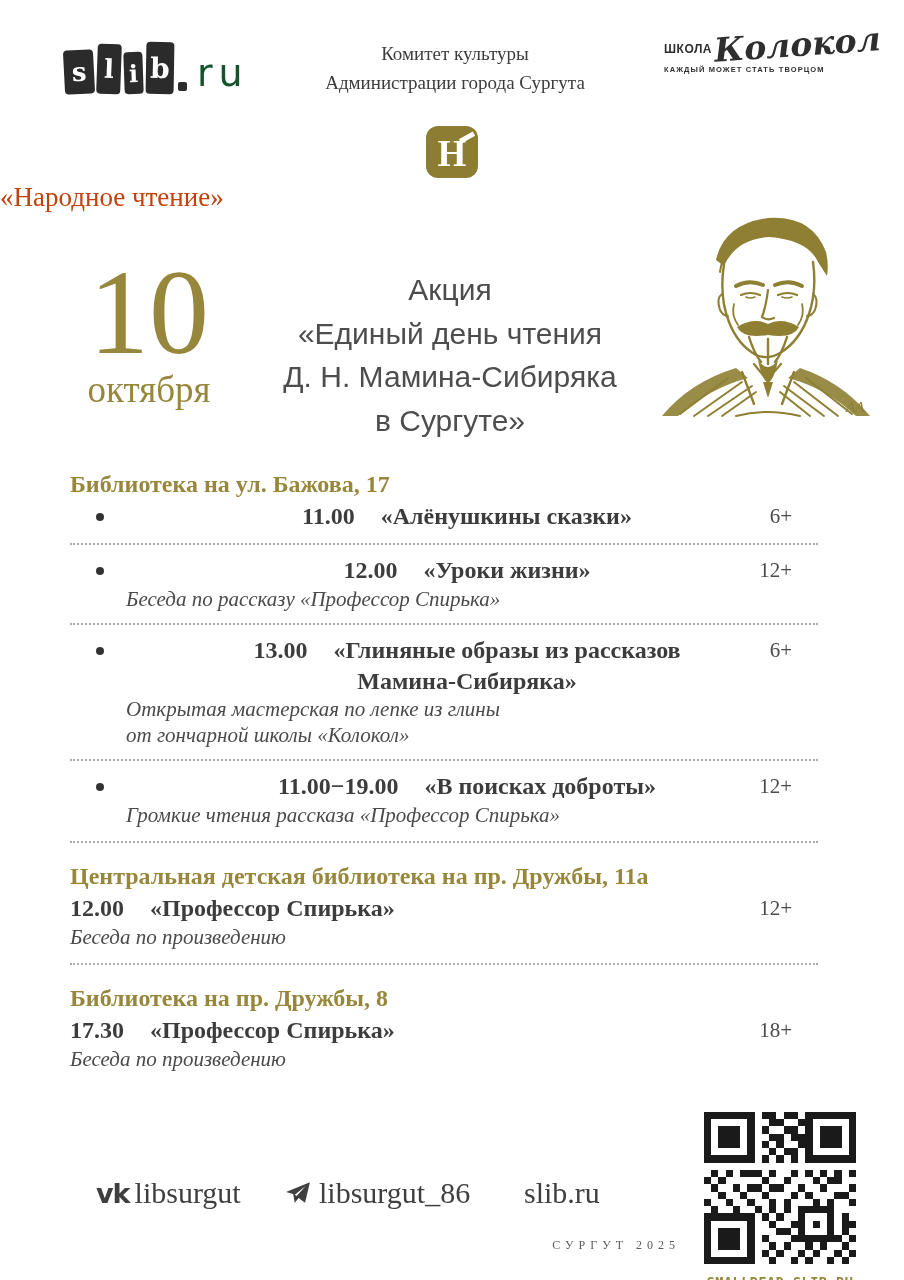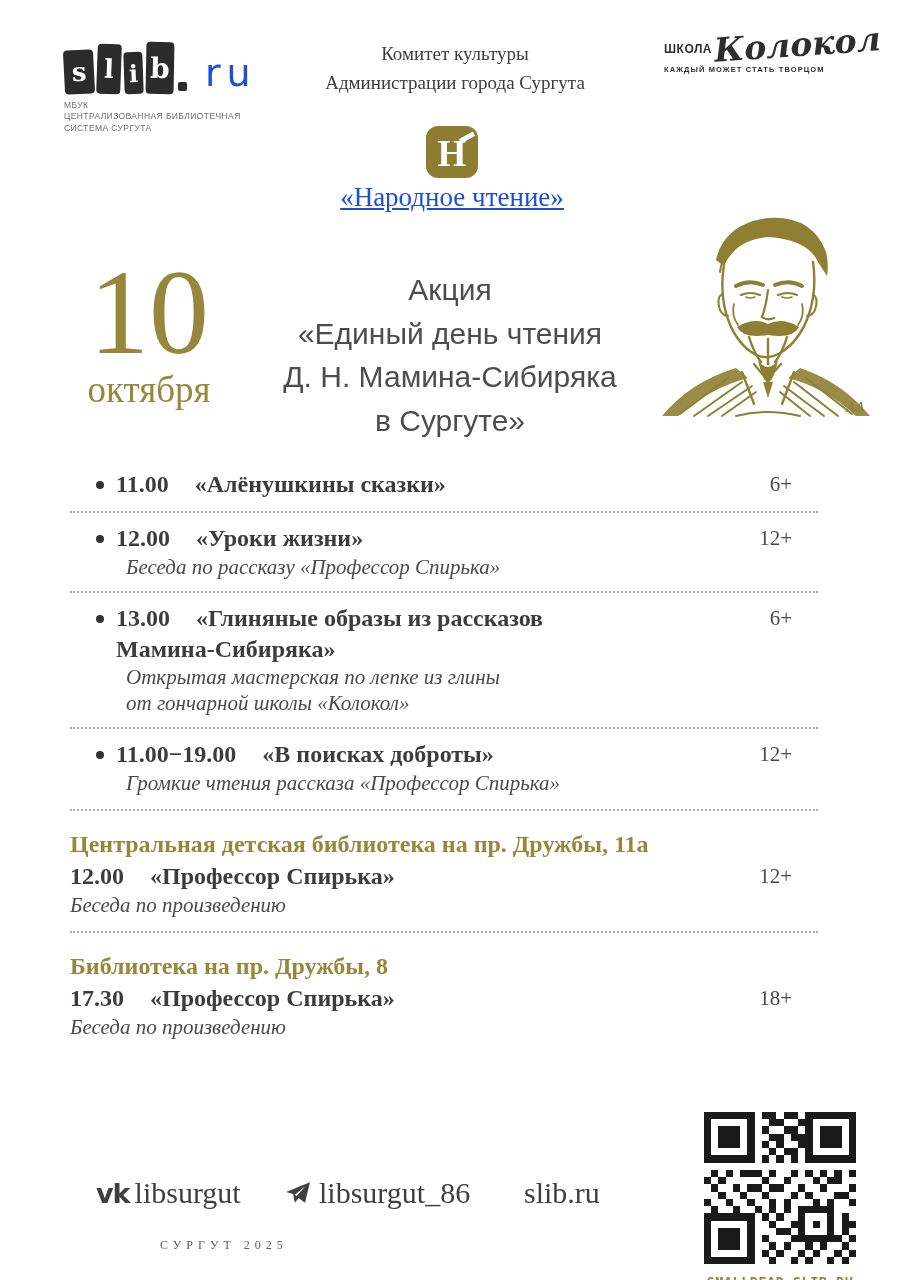--- a/index.html
+++ b/index.html
@@ -16,22 +16,22 @@
     display:flex; align-items:center; justify-content:center;
     background:#2b2b2b; color:#fff; border-radius:4px;
     font-family:"DejaVu Serif", serif; font-weight:bold;
   }
   .tile.t0 { width:30px; height:44px; font-size:26px; transform:rotate(-3deg); }
   .tile.t1 { width:24px; height:50px; font-size:26px; transform:rotate(2deg); }
   .tile.t2 { width:19px; height:42px; font-size:24px; transform:rotate(-2deg); }
   .tile.t3 { width:28px; height:52px; font-size:28px; transform:rotate(1deg); }
   .logo-dot { width:9px; height:9px; background:#2b2b2b; border-radius:2px; margin:0 1px 3px 1px; }
   .logo-ru {
-    font-family:"DejaVu Sans", sans-serif; font-size:38px; color:#1d4ed8;
-    letter-spacing:6px; margin-left:14px; line-height:1; padding-bottom:2px;
+    font-family:"DejaVu Sans", sans-serif; font-size:38px; color:#14532d;
+    letter-spacing:6px; margin-left:6px; line-height:1; padding-bottom:2px;
   }
   .logo-caption { margin-top:6px; font-family:"Liberation Sans", sans-serif;
     font-size:8.5px; line-height:1.35; color:#6e6e6e; letter-spacing:.4px; }
   .committee {
     position:absolute; left:6px; right:0; top:40px; text-align:center;
     font-size:19px; line-height:1.5; color:#3c3c3c;
   }
   .school { position:absolute; right:44px; top:28px; width:196px; }
   .school-row { display:flex; align-items:center; }
   .school-label { font-family:"Liberation Sans", sans-serif; font-weight:bold;
@@ -41,75 +41,70 @@
   .school-tagline { font-family:"Liberation Sans", sans-serif; font-weight:bold;
     font-size:7.5px; letter-spacing:1.1px; color:#2e2e2e; text-align:left; margin-top:2px; }
   
   .badge {
     position:absolute; left:426px; top:126px; width:52px; height:52px;
     background:#8d7d33; border-radius:12px; display:flex; align-items:center; justify-content:center;
   }
   .badge-letter { color:#fff; font-family:"Liberation Serif", serif; font-weight:bold; font-size:37px; line-height:1; padding-top:2px; }
   .badge-flag { position:absolute; top:9px; right:3px; width:16px; height:5px;
     background:#fff; border-radius:1px; transform:rotate(-29deg); }
-  .program-name { position:absolute; left:0; right:0; top:182px; text-align:center;
-    font-size:27px; color:#1d4ed8;text-decoration:underline; }
+  .program-name { position:absolute; left:0; right:0; top:182px; text-align:left;
+    font-size:27px; color:#c2410c; }
   
   .date-block { position:absolute; left:66px; top:258px; width:166px; text-align:center; color:#97873c; }
   .date-day { font-size:120px; line-height:.92; font-weight:400; }
   .date-month { font-size:37px; line-height:1.1; margin-top:2px; }
   .main-title {
     position:absolute; left:238px; top:268px; width:424px; text-align:center;
     font-family:"Liberation Sans", sans-serif; font-size:30px; line-height:1.45; color:#4d4d4d;
   }
   .portrait { position:absolute; left:650px; top:202px; width:232px; height:218px; }
   
   .schedule { position:absolute; left:70px; top:468px; width:748px; }
   .sec-heading { font-size:24px; font-weight:bold; color:#97873c; line-height:32px; }
   .event { position:relative; }
   .ev-line1 { position:relative; line-height:32px; font-size:24px; font-weight:bold; color:#3c3c3c; }
-  .ev-line1.with-bullet, .ev-title2.with-bullet { padding-left:46px; }
+  .ev-line1.with-bullet, .ev-title2.with-bullet { padding-left:46px;text-align:center; }
   .bullet { position:absolute; left:26px; top:13px; width:8px; height:8px; border-radius:50%; background:#333; }
   .ev-time { margin-right:20px; }
   .ev-title2 { line-height:30px; font-size:24px; font-weight:bold; color:#3c3c3c; }
   .ev-desc { font-style:italic; font-size:21px; line-height:26px; color:#4a4a4a; }
   .ev-desc.with-bullet { padding-left:56px; }
   .ev-age { position:absolute; right:26px; top:0; font-size:21px; font-weight:normal; color:#4a4a4a; }
   .sep { border-top:2px dotted #ababab; margin:11px 0 9px 0; }
   .sep.sec-gap { margin:13px 0 17px 0; }
   
   .social-item { position:absolute; top:1176px; display:flex; align-items:center; color:#3f3f3f; }
   .social-text { font-size:30px; }
   .vk-glyph { font-family:"DejaVu Sans", sans-serif; font-weight:800; font-size:27px;
     letter-spacing:-1px; margin-right:5px; line-height:1; }
   .tg-icon { margin-right:7px; }
-  .imprint { position:absolute; left:160px; top:1238px; width:520px; text-align:left;
+  .imprint { position:absolute; left:160px; top:1238px; width:520px; text-align:right;
     font-size:12px; letter-spacing:5px; color:#5a5a5a; }
   .qr-block { position:absolute; left:694px; top:1112px; width:172px; text-align:center; }
   .qr-caption { margin-top:6px; font-family:"DejaVu Sans Mono", monospace;
     font-size:13.5px; font-weight:bold; letter-spacing:.5px; color:#97873c; white-space:nowrap; }
 </style>
 </head>
 <body>
 
 <div class="page">
 
   <div class="lib-logo">
     <div class="logo-tiles">
       <span class="tile t0">s</span>
       <span class="tile t1">l</span>
       <span class="tile t2">i</span>
       <span class="tile t3">b</span>
       <span class="logo-dot"></span>
       <span class="logo-ru">ru</span>
-    </div>
-    <div class="logo-caption">
-      <div>МБУК</div>
-      <div>ЦЕНТРАЛИЗОВАННАЯ БИБЛИОТЕЧНАЯ</div>
-      <div>СИСТЕМА СУРГУТА</div>
     </div>
   </div>
 
   <div class="committee">
     <div>Комитет культуры</div>
     <div>Администрации города Сургута</div>
   </div>
 
   <div class="school">
     <div class="school-row">
@@ -188,20 +183,21 @@
         <path d="M144,170 L132,202" stroke-width="2.4"></path>
         <path d="M86,214 Q116,206 150,214" stroke-width="2"></path>
       </g>
       <text x="196" y="210" font-family="Liberation Serif, serif" font-style="italic" font-size="15" fill="#8e7f33">АА</text>
     </svg>
   </div>
 
   <div class="schedule">
 
     <div class="sec">
+      <div class="sec-heading">Библиотека на ул. Бажова, 17</div>
 
       <div class="event">
         <div class="ev-line1 with-bullet">
           <span class="bullet"></span>
           <span class="ev-time">11.00</span>
           <span class="ev-title">«Алёнушкины сказки»</span>
           <span class="ev-age">6+</span>
         </div>
       </div>
       <div class="sep"></div>

